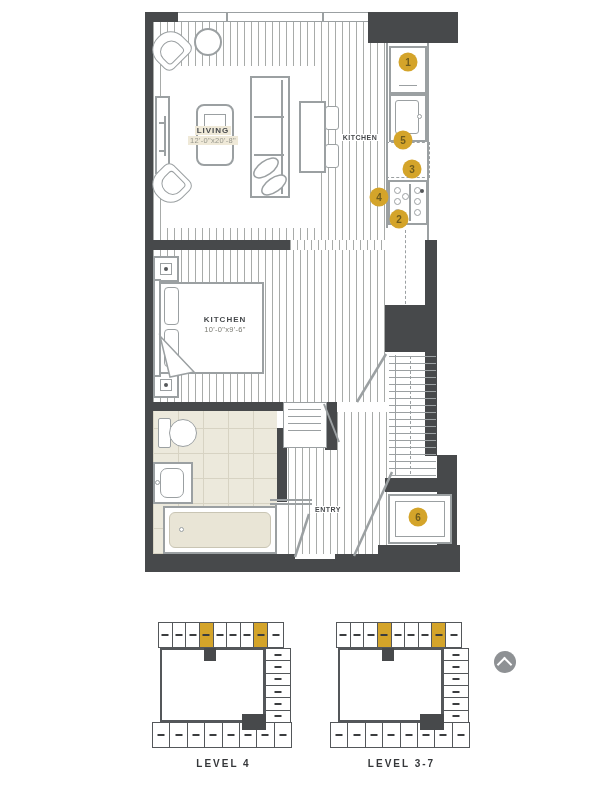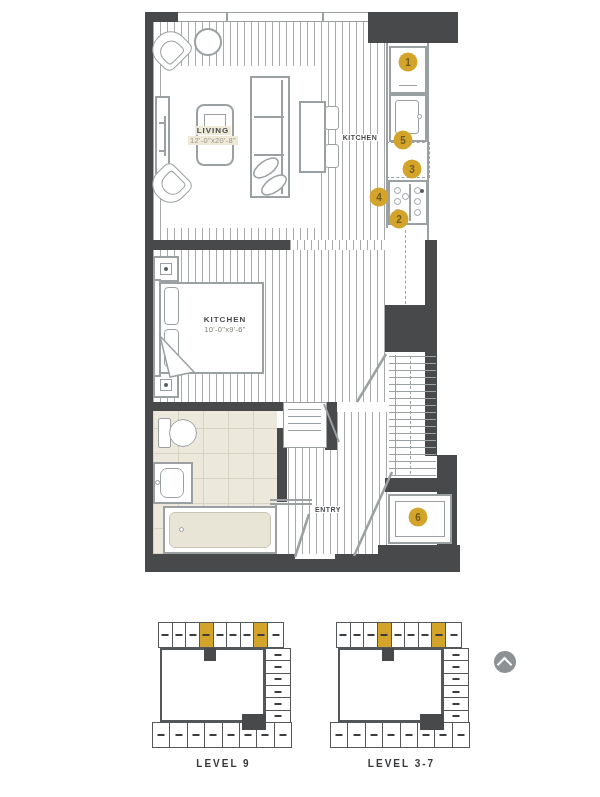--- a/index.html
+++ b/index.html
@@ -343,20 +343,20 @@
       </div>
       <div class="kcell" style="left: 104.25px; top: 100px; width: 18.375px; height: 26px;">
         <span class="kmark"></span>
       </div>
       <div class="kcell" style="left: 121.625px; top: 100px; width: 18.375px; height: 26px;">
         <span class="kmark"></span>
       </div>
       <div class="kdark" style="left: 52px; top: 26px; width: 12px; height: 13px;"></div>
       <div class="kdark" style="left: 90px; top: 92px; width: 24px; height: 16px;"></div>
     </div>
-  <div class="klabel kp0">LEVEL 9</div>
+  <div class="klabel kp0">LEVEL 4</div>
   <div class="klabel kp1">LEVEL 3-7</div>
 
   <div class="north">
     <span class="chev"></span>
   </div>
 
 </div>
 
 </body></html>

